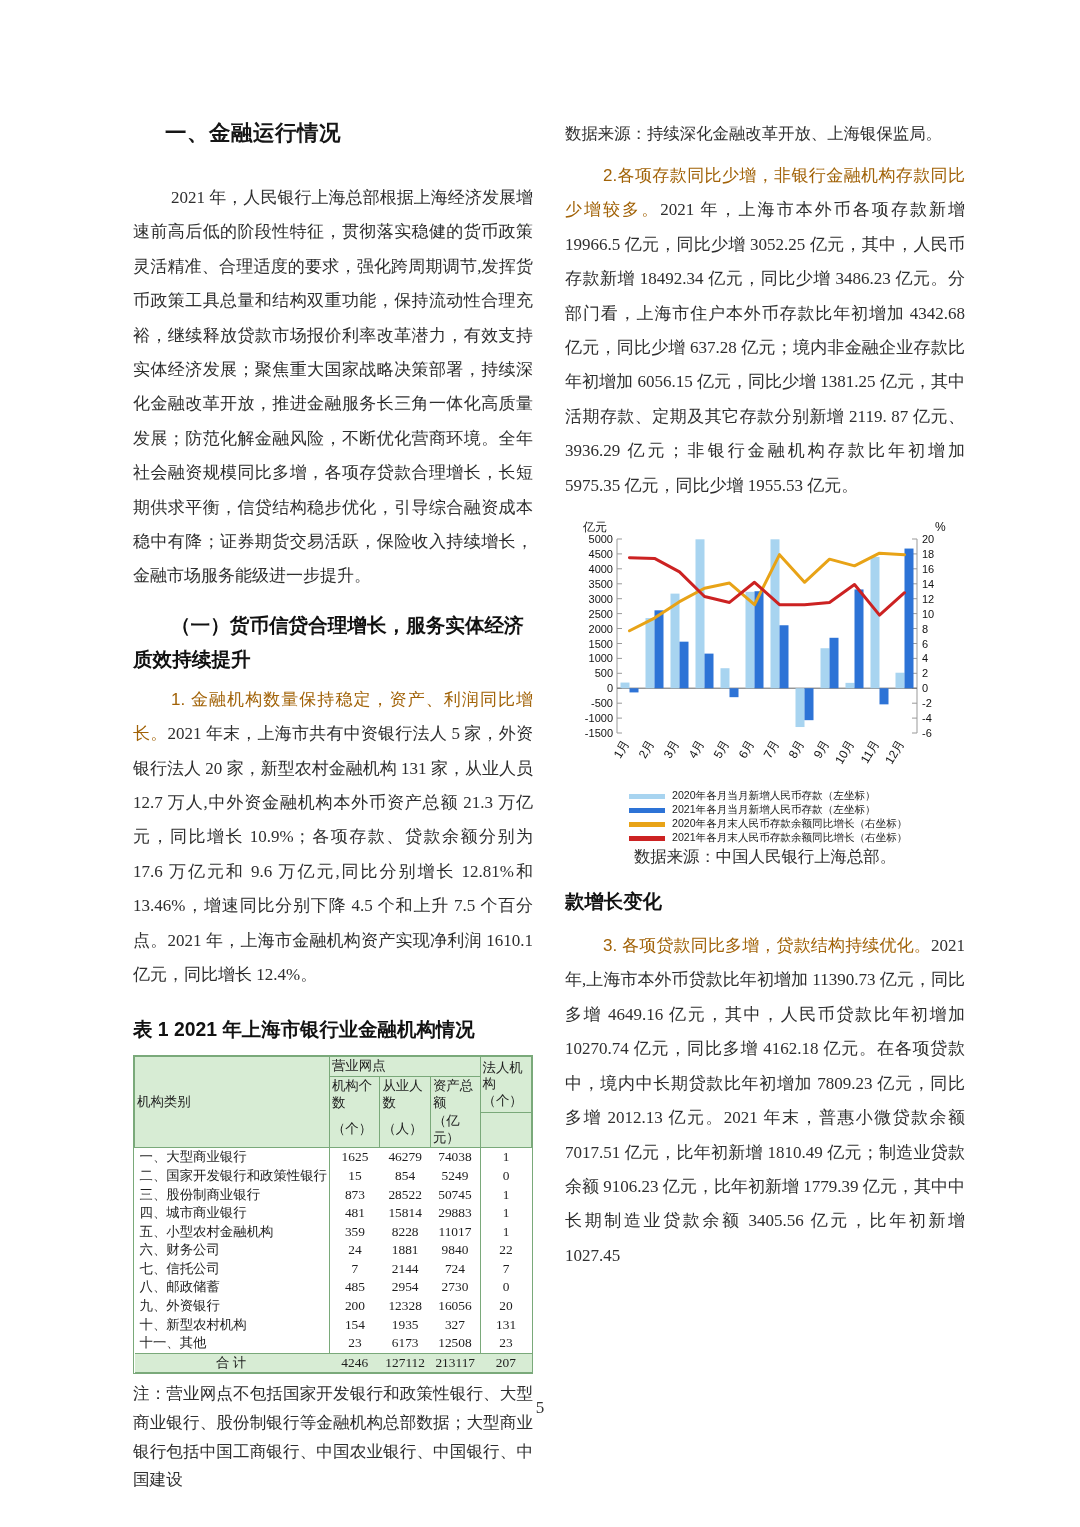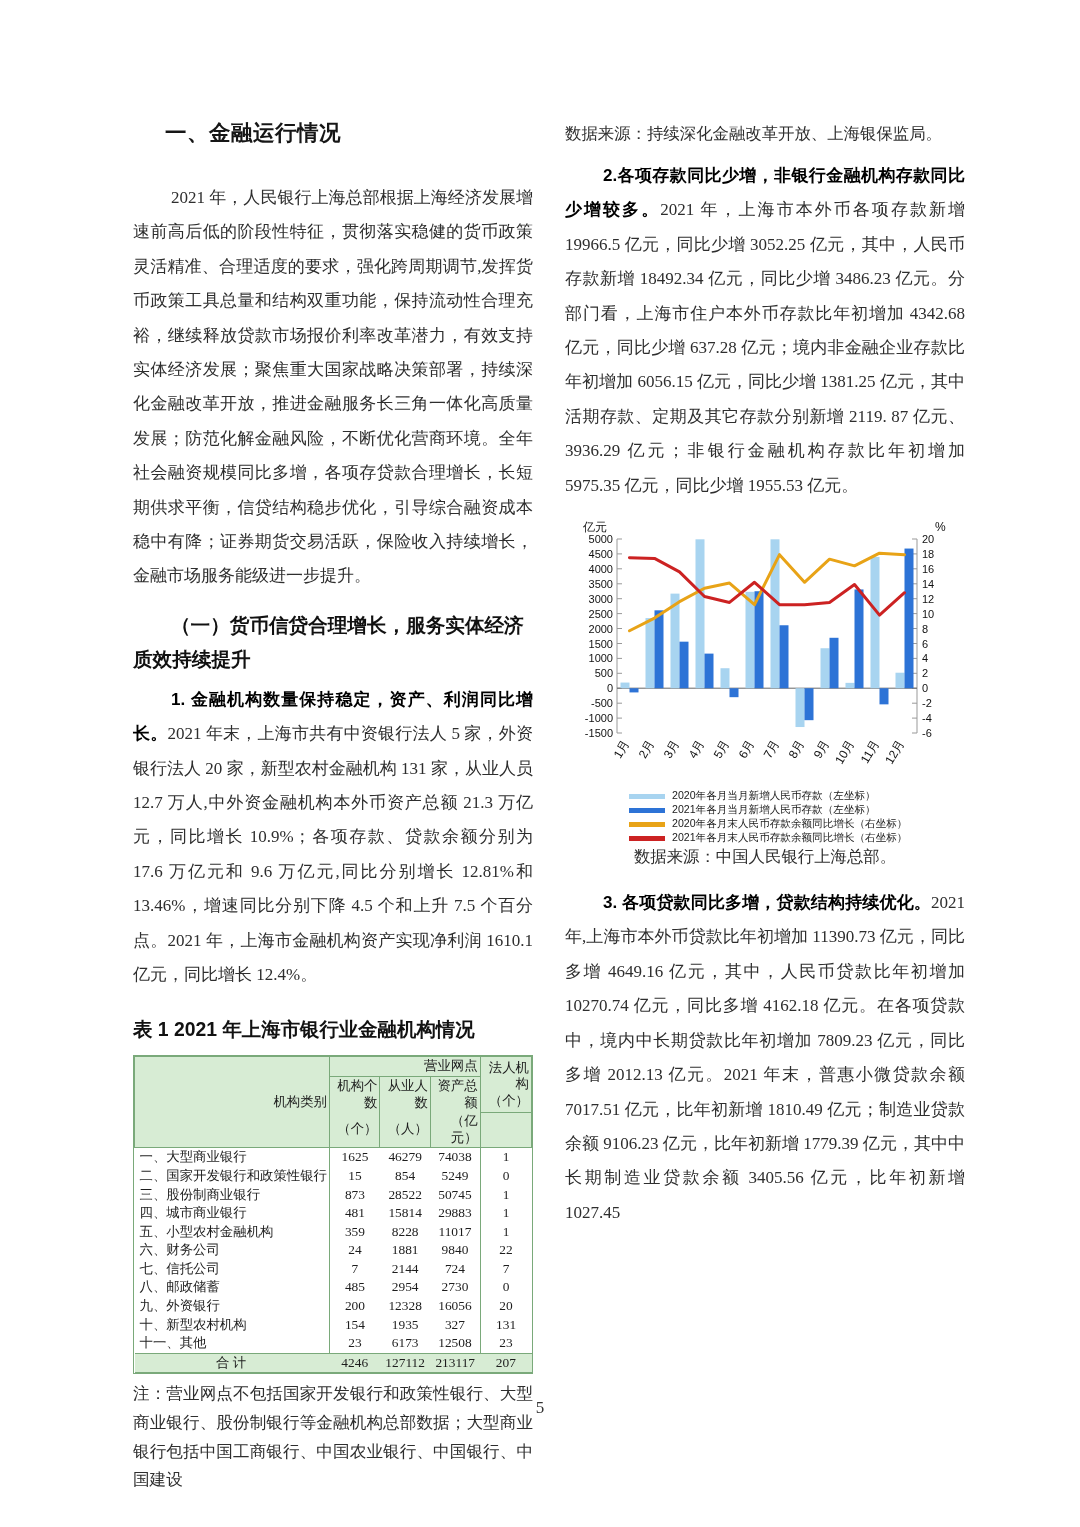--- a/index.html
+++ b/index.html
@@ -36,21 +36,21 @@
   p.body {
     font-size: 17px;
     line-height: 34.4px;
     margin: 0;
     text-align: justify;
     text-justify: inter-ideograph;
     text-indent: 0;
     color: #2e2e2e;
   }
   p.indent { text-indent: 38px; }
-  .bold-run { font-weight: bold; font-family: "Liberation Sans","DejaVu Sans",sans-serif; color:#000000; }
+  .bold-run { font-weight: normal; font-family: "Liberation Sans","DejaVu Sans",sans-serif; color:#a16207; }
   .h2 {
     font-size: 19.6px;
     line-height: 34.4px;
     font-weight: bold;
     font-family: "Liberation Sans","DejaVu Sans",sans-serif;
     margin: 14px 0 6px 0;
     text-indent: 38px;
     color: #111;
   }
   .src {
@@ -84,21 +84,21 @@
     margin-top: 8px;
     color:#1d1d1d;
   }
   table.t1 th, table.t1 td {
     border: 1px solid #7aa97a;
     padding: 1px 2px;
     line-height: 16.6px;
   }
   table.t1 thead th {
     background: #d7ecd4;
-    text-align: right;
+    text-align: left;
     font-weight: normal;
   }
   table.t1 td.lbl { text-align:left; padding-left:5px; white-space:nowrap; }
   table.t1 td.num { text-align:center; }
   table.t1 tbody tr td { border-left:none; border-right:none; border-top:none; border-bottom:none; }
   table.t1 tbody tr td.lbl { border-right:1px solid #7aa97a; }
   table.t1 tbody tr td.c4 { border-left:1px solid #7aa97a; }
   table.t1 tfoot td {
     background:#d7ecd4;
     text-align:center;
@@ -411,19 +411,20 @@
         <div class="legend-row">
             <span class="legend-swatch" style="background:#cc2222"></span>
             <span>2021年各月末人民币存款余额同比增长（右坐标）</span>
           </div>
       </div>
     </div>
 
     <p class="src" style="text-align:center;margin-top:24px;">数据来源：中国人民银行上海总部。</p>
 
     <div class="caption" style="margin-top:16px;">
+      <div class="center">款增长变化</div>
     </div>
 
     <p class="body indent" style="margin-top:12px;"><span class="bold-run">3. 各项贷款同比多增，贷款结构持续优化。</span><span>2021 年,上海市本外币贷款比年初增加 11390.73 亿元，同比多增 4649.16 亿元，其中，人民币贷款比年初增加 10270.74 亿元，同比多增 4162.18 亿元。在各项贷款中，境内中长期贷款比年初增加 7809.23 亿元，同比多增 2012.13 亿元。2021 年末，普惠小微贷款余额 7017.51 亿元，比年初新增 1810.49 亿元；制造业贷款余额 9106.23 亿元，比年初新增 1779.39 亿元，其中中长期制造业贷款余额 3405.56 亿元，比年初新增 1027.45</span></p>
   </div>
 
   <div class="pageno">5</div>
 </div>
 
 </body></html>

